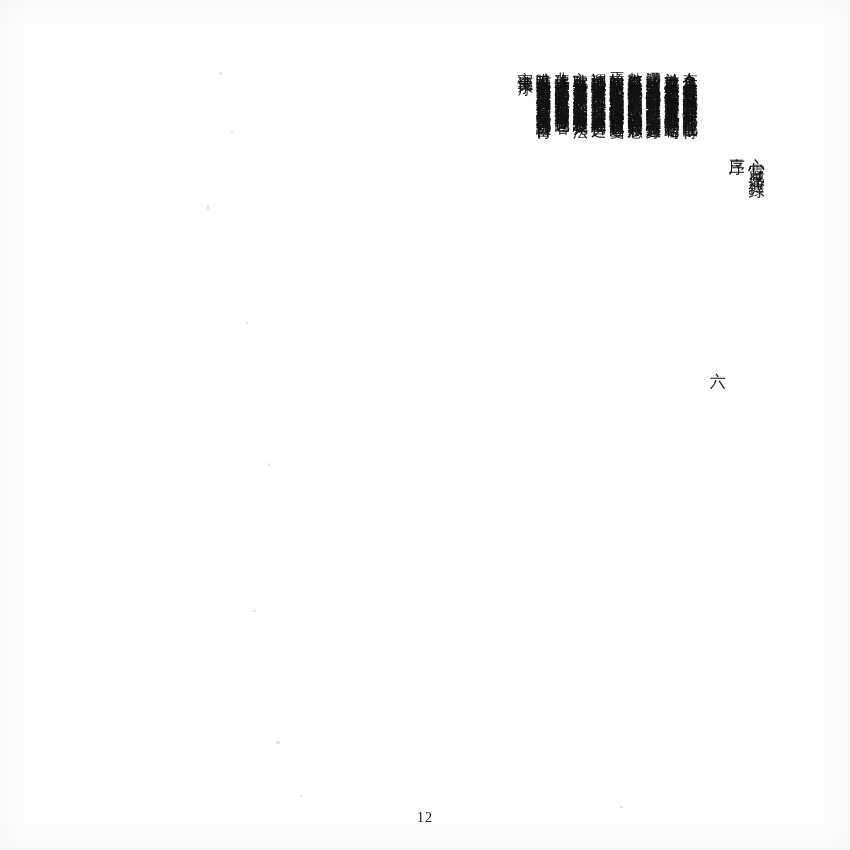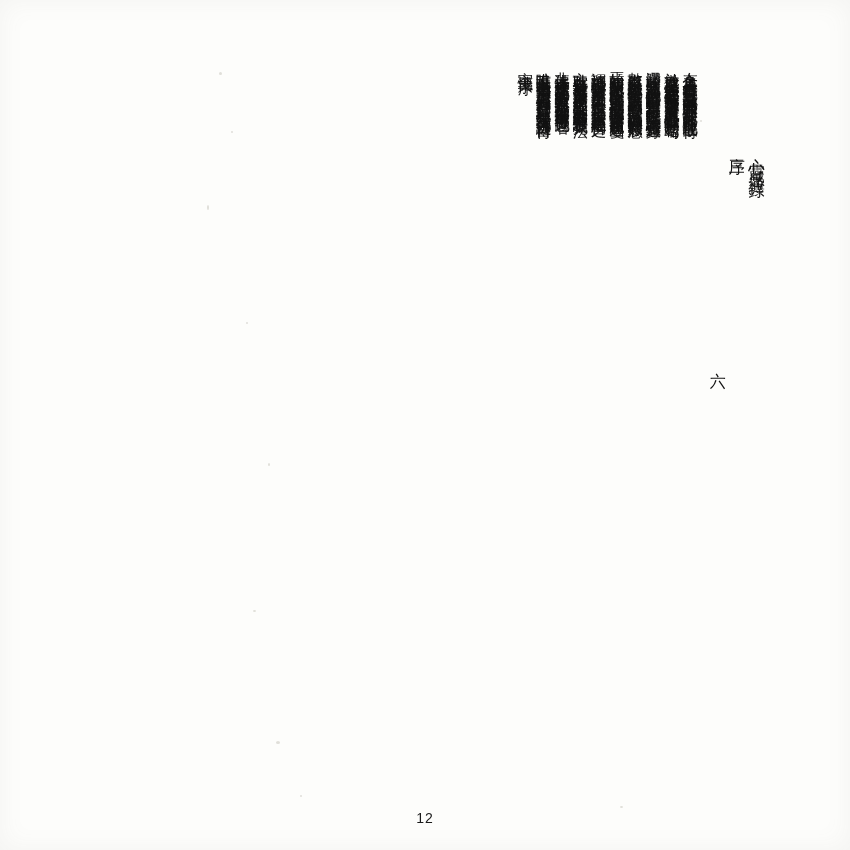--- a/index.html
+++ b/index.html
@@ -85,21 +85,21 @@
     height: auto;
     padding-top: 0;
   }
 
   .page-number {
     position: absolute;
     left: 0;
     right: 0;
     bottom: 24px;
     text-align: center;
-    font-family: Liberation Sans, sans-serif;
+    font-family: Liberation Serif, serif;
     font-size: 14px;
     color: #1a1a1a;
     letter-spacing: 1px;
   }
 </style>
 </head>
 <body>
 
 <div class="page">
   <div class="scan-edge"></div>

